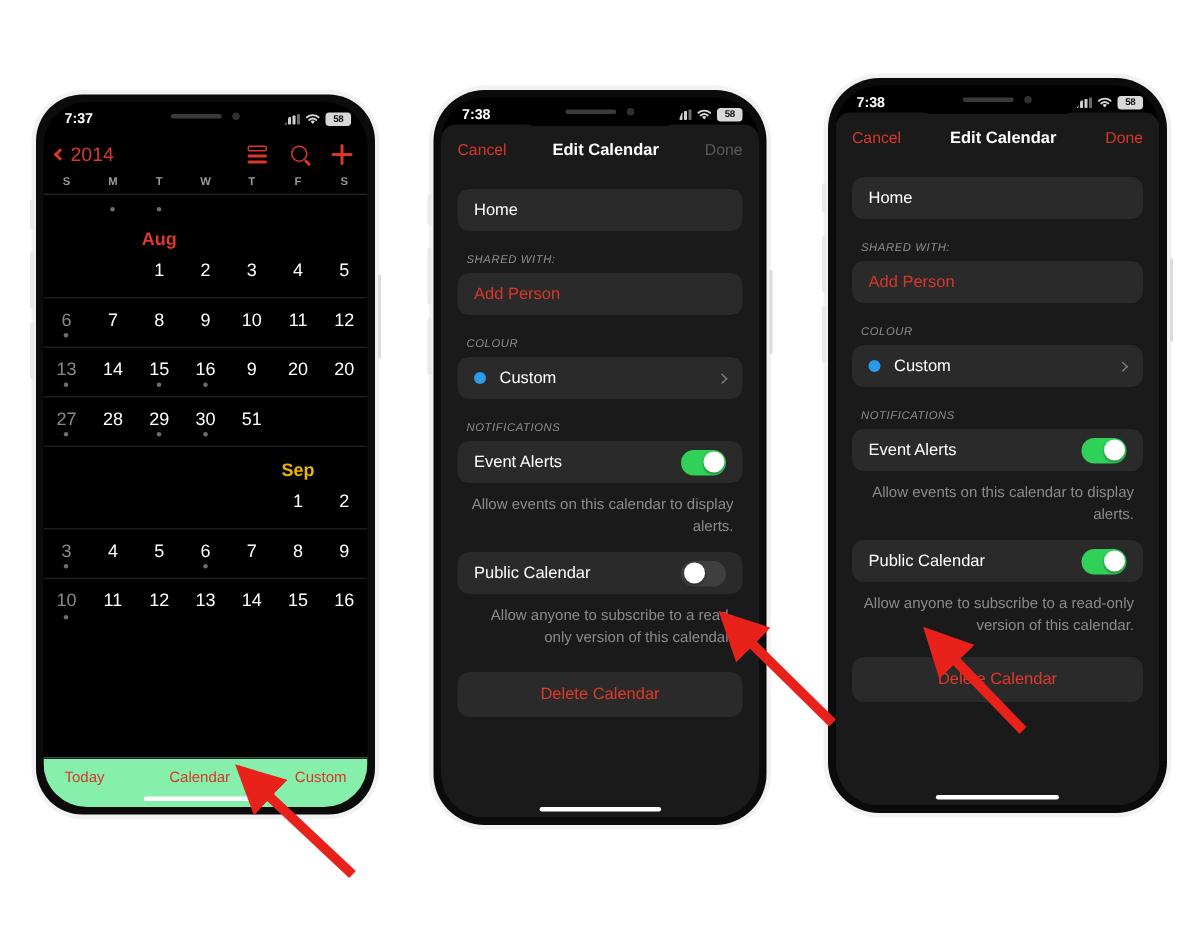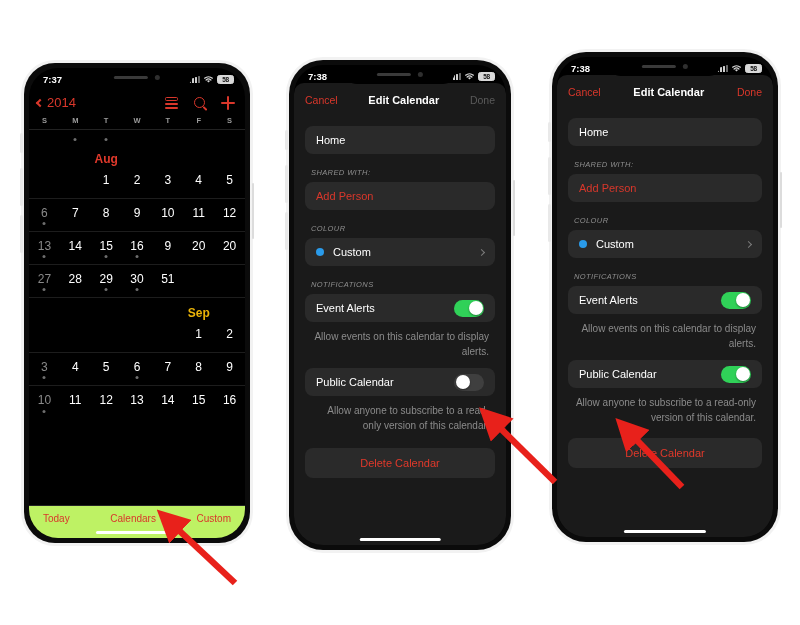--- a/index.html
+++ b/index.html
@@ -134,21 +134,21 @@
     width: 20px; height: 20px; border-radius: 50%;
     background: #f5422c; color: #fff; margin-top: -3px;
     box-shadow: 0 0 7px rgba(245,66,44,0.6);
   }
   .month-row { display: grid; grid-template-columns: repeat(7,1fr); }
   .month-row .mname { font-size: 12px; font-weight: bold; text-align: center; padding-top: 8px; }
   .m-aug { color: #e0392b; }
   .m-sep { color: #eab308; }
   .tabbar {
     position: absolute; bottom: 0; left: 0; right: 0; height: 33px;
-    background: #bef264; border-top: 0.5px solid #242424;
+    background: #86efac; border-top: 0.5px solid #242424;
     display: flex; align-items: center; justify-content: space-between;
     padding: 0 14px 8px 14px;
     font-size: 10px; color: #d9372b; text-align: right;
   }
 
   
   .sheet {
     position: absolute; top: 18px; left: 0; right: 0; bottom: 0;
     background: #1a1a1a; border-radius: 10px 10px 0 0;
     padding: 0 11px;
@@ -358,21 +358,21 @@
               <div class="cell">13</div>
               <div class="cell">14</div>
               <div class="cell">15</div>
               <div class="cell">16</div>
             </div>
           </div>
       </div>
 
       <div class="tabbar">
         <span>Today</span>
-        <span>Calendars</span>
+        <span>Calendar</span>
         <span>Custom</span>
       </div>
       <div class="home-ind"></div>
     </div>
   </div>
 
   <div class="phone" style="left:289px; top:60px; width:222px; height:490px;">
     <div class="btn-side" style="left:-4px; top:70px; height:20px;"></div>
     <div class="btn-side" style="left:-4px; top:105px; height:38px;"></div>
     <div class="btn-side" style="left:-4px; top:152px; height:38px;"></div>

